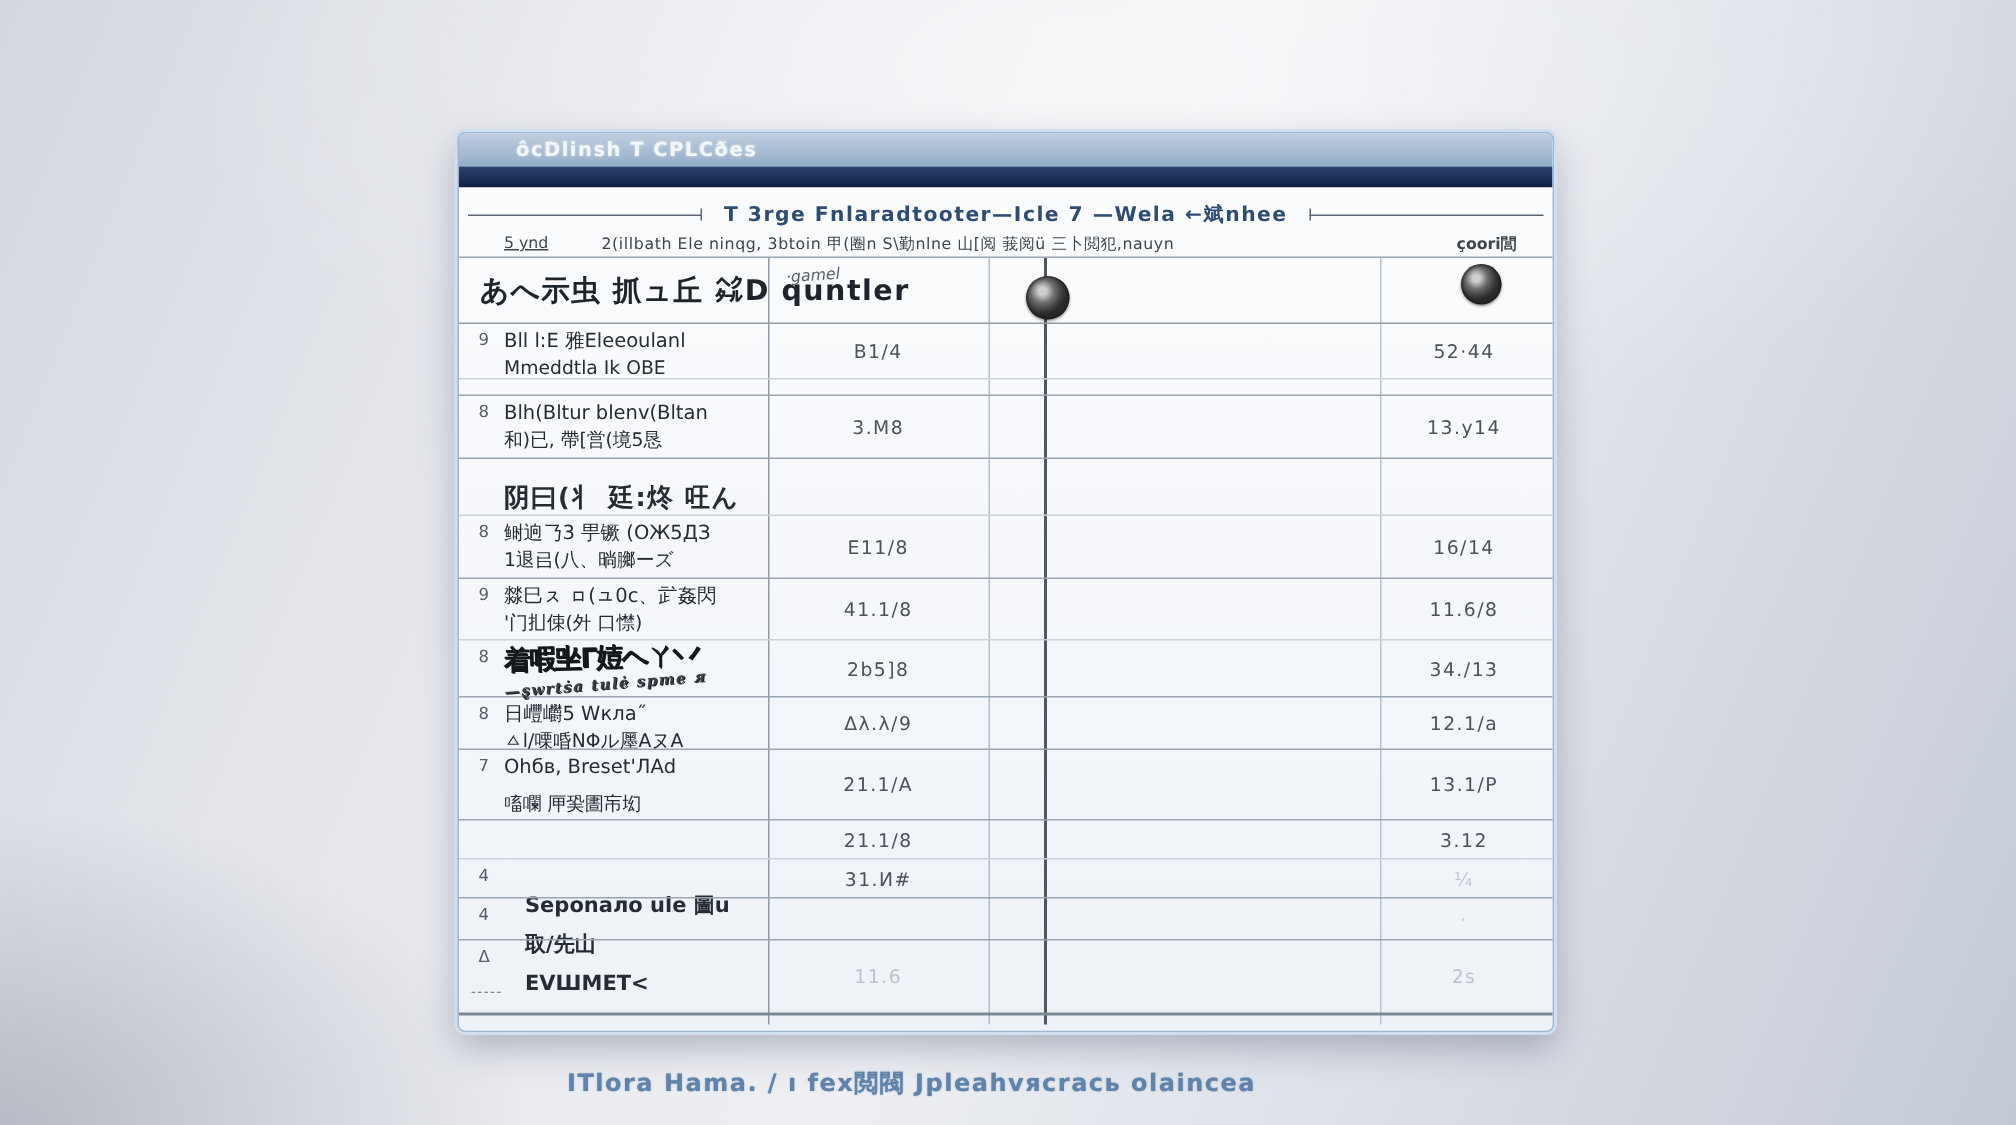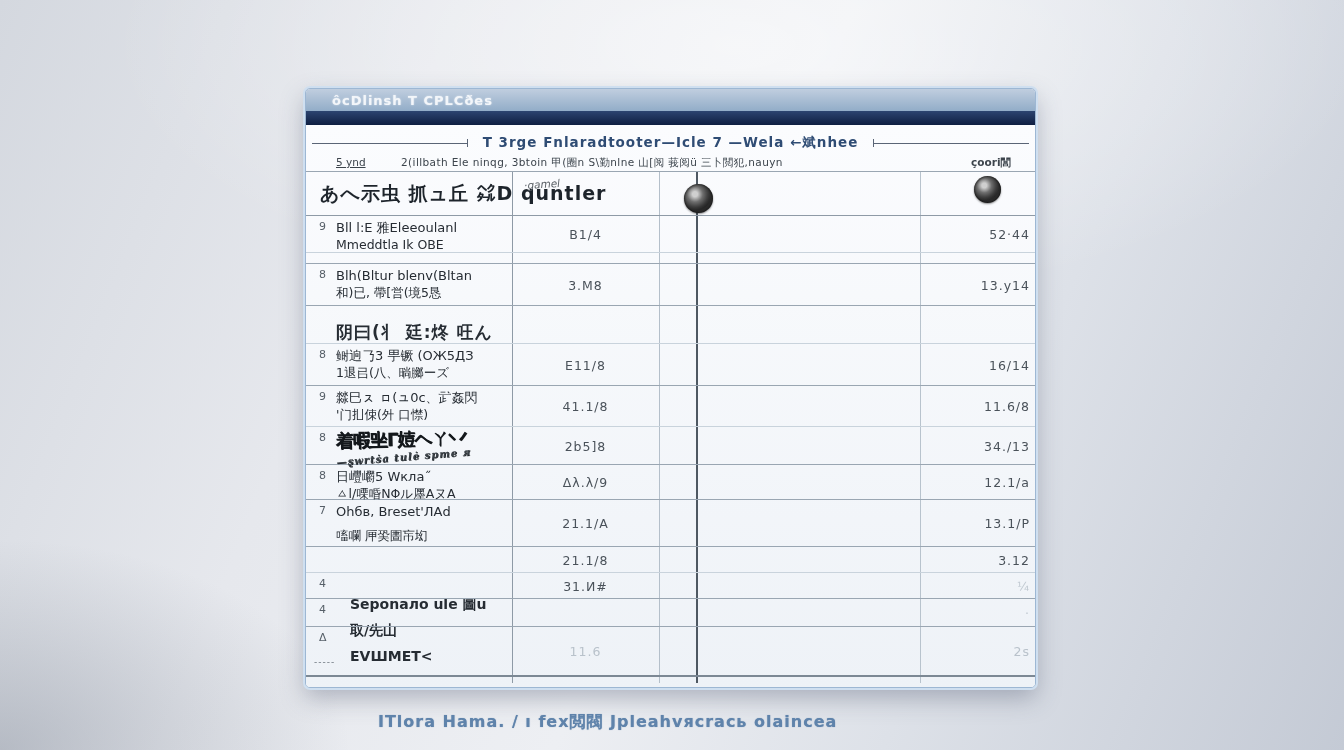--- a/index.html
+++ b/index.html
@@ -21,21 +21,21 @@
   }
 
   .card {
     position:absolute; left:305px; top:88px; width:731px; height:600px;
     background:#f2f5f9; border:1px solid #9db7d3; border-radius:5px;
     box-shadow:0 0 0 2px #cfdff0, 0 10px 24px rgba(60,70,95,.35);
     overflow:hidden;
   }
   .titlebar {
     height:22px; background:linear-gradient(#c0cedf,#92adc8);
-    display:flex; align-items:center; padding-left:26px;
+    display:flex; align-items:center; padding-left:38px;
     font-size:13px; font-weight:bold; color:#f3f6fa; letter-spacing:1px;
     text-shadow:0 0 2px rgba(255,255,255,.6);
   }
   .navybar { height:14px; background:linear-gradient(#2c4470,#0f1f42); }
 
   .tbody { position:relative; height:564px; background:linear-gradient(#fbfcfe,#eef2f7); }
 
   .subtitle-row {
     position:absolute; top:8px; left:6px; right:6px; height:20px;
     display:flex; align-items:center; gap:15px;
@@ -72,21 +72,21 @@
   .b-m { border-bottom-color:#9aa6b2; }
   .b-s { border-bottom:2px solid #7c8894; }
 
   .num  { position:absolute; left:13px; top:4px; font-size:11px; color:#565f68; }
   .num2 { position:absolute; left:8px; bottom:8px; top:auto; font-size:9px; letter-spacing:1px; color:#6a737c; }
   .lbl  { position:absolute; left:30px; top:4px; width:172px; font-size:13px; color:#262c33; line-height:1.3; }
   .l2   { font-size:12.5px; }
   .val  { position:absolute; left:206px; width:147px; top:50%; transform:translateY(-50%);
           text-align:center; font-size:12.5px; color:#4a525a; letter-spacing:1px; }
   .rval { position:absolute; left:616px; width:108px; top:50%; transform:translateY(-50%);
-          text-align:right; font-size:12.5px; color:#4a525a; letter-spacing:1px; }
+          text-align:center; font-size:12.5px; color:#4a525a; letter-spacing:1px; }
 
   .big .lbl      { font-size:17px; font-weight:bold; top:-3px; letter-spacing:1px; }
   .scribble .lbl { font-size:18px; font-weight:bold; transform:rotate(-1.5deg); letter-spacing:-1px;
                    color:#14181c; text-shadow:.6px .6px 0 #14181c; top:0; }
   .script  { font-size:10px; font-style:italic; transform:rotate(-3deg); color:#3a4147;
              letter-spacing:1px; margin-top:-1px; font-family:"DejaVu Serif","Liberation Serif",serif; }
   .subdash { font-size:8px; letter-spacing:1.5px; color:#7e8892; margin-top:4px; }
   .gap2 .l2 { margin-top:7px; }
   .indent .lbl { left:44px; font-size:14px; font-weight:bold;margin-top:44px; }
   .faintright .rval { color:#c0c9d1; }

